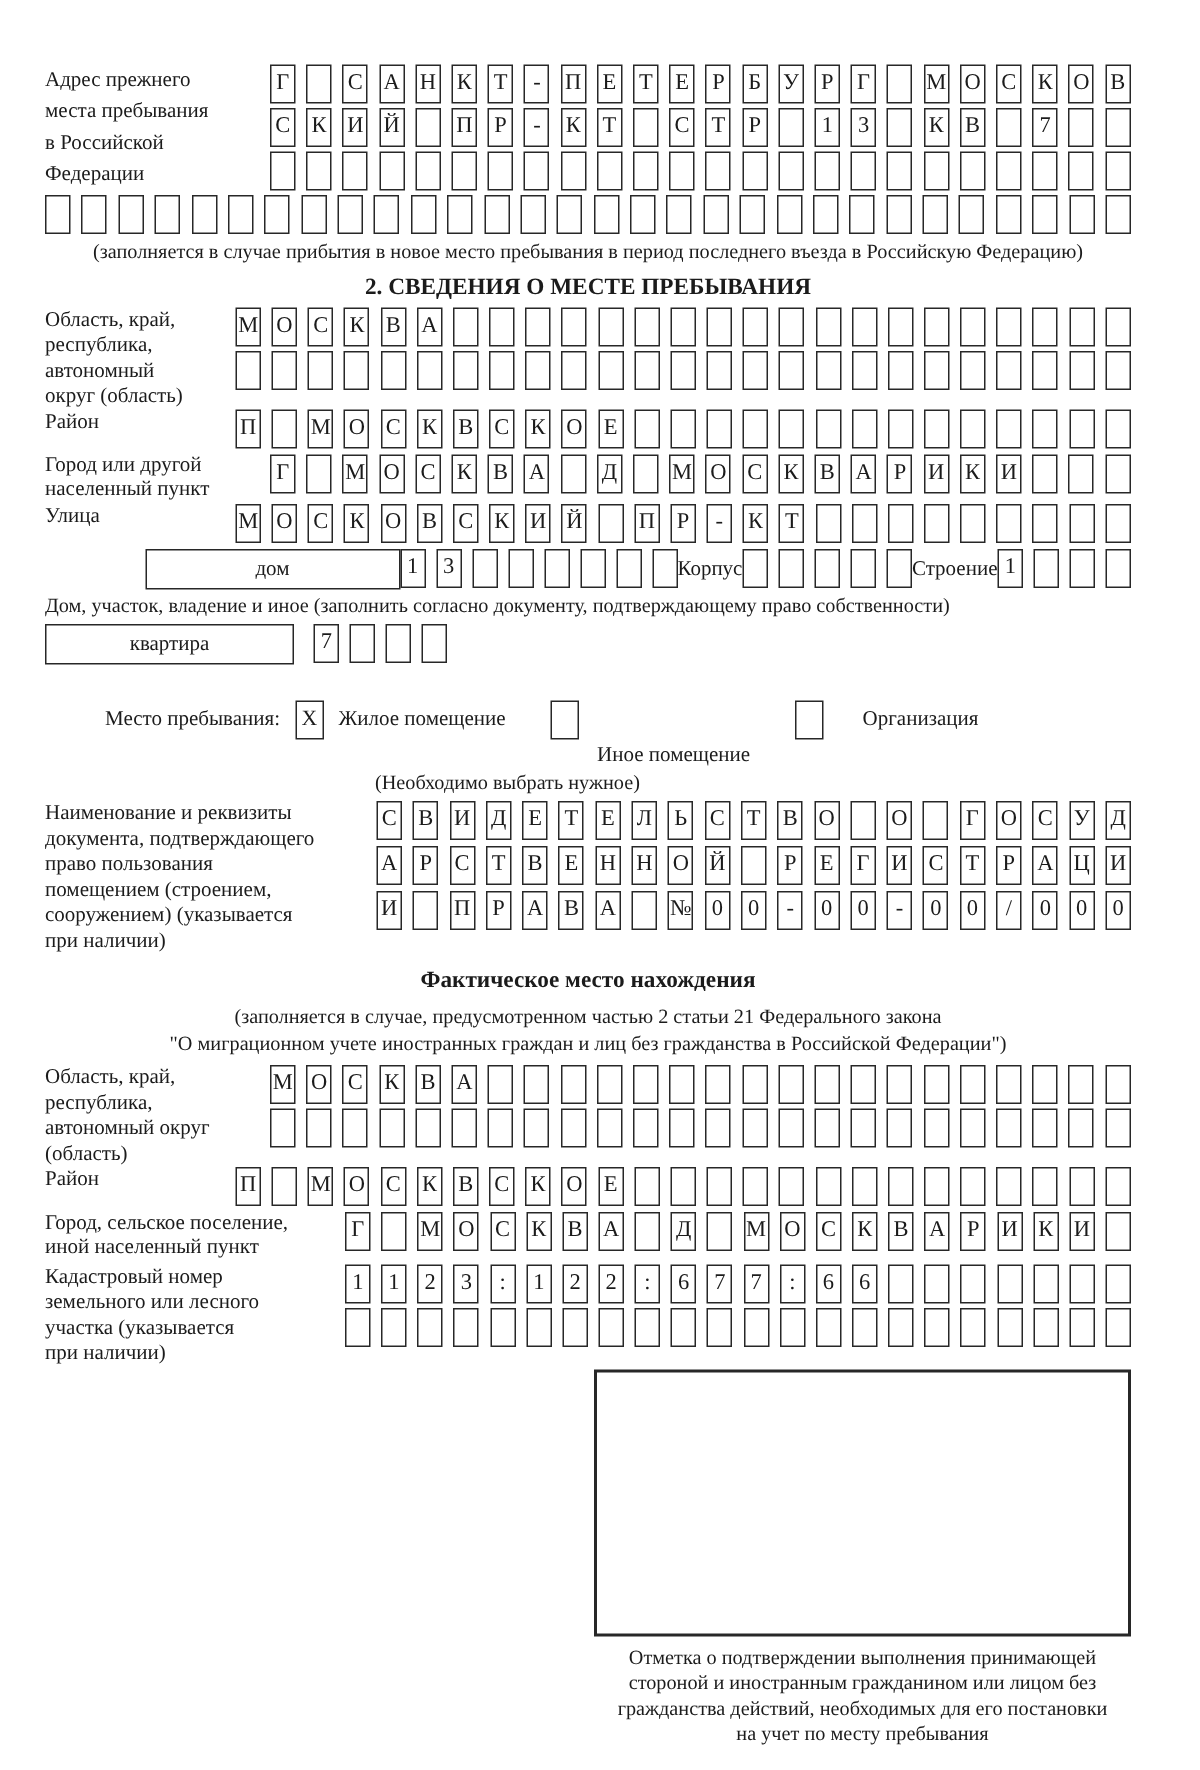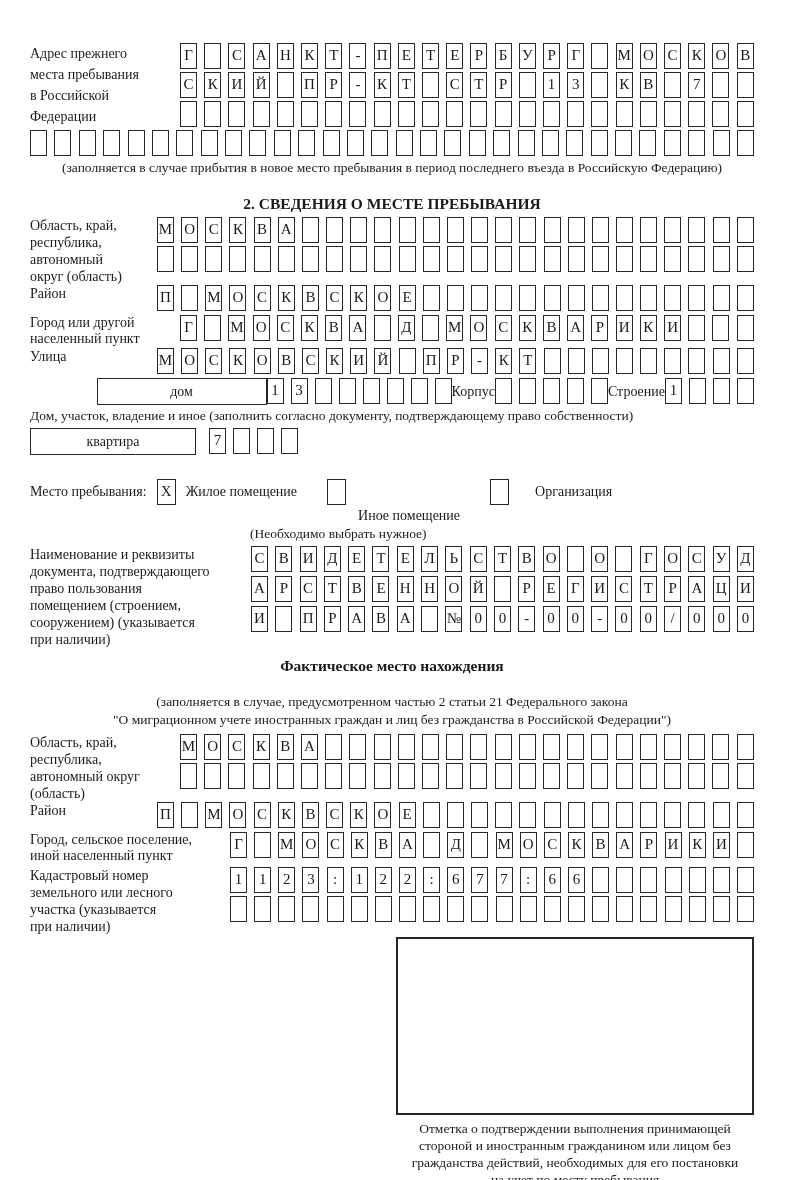--- a/index.html
+++ b/index.html
@@ -53,33 +53,33 @@
 
   .house-row{justify-content:flex-end;}
   .apt-row .cells--fixed{margin-left:13px;}
 
   .stay-row{align-items:center;font-size:14px;}
   .checkbox{
     box-sizing:border-box;flex:0 0 auto;width:19px;height:26px;
     border:1.7px solid #272727;
     font-size:14.5px;line-height:22px;text-align:center;
   }
-  .stay-label{margin-right:10px;}
+  .stay-label{margin-right:10px;margin-left:40px;}
   .m10{margin-left:10px;} .m12{margin-left:12px;margin-top:48px;}
   .m26{margin-left:26px;} .m30{margin-left:30px;}
 
   .note-lines div{white-space:nowrap;}
   .note-lines{text-align:center;font-size:13.5px;line-height:18px;}
 
   .stamp-box{width:358px;height:178px;border:2px solid #272727;margin-left:auto;box-sizing:border-box;}
   .stamp-note{width:358px;margin-left:auto;text-align:center;font-size:13.5px;line-height:17px;}
   .stamp-note div{white-space:nowrap;}
 
   .mt2{margin-top:2px;justify-content:center;} .mt3{margin-top:3px;} .mt4{margin-top:4px;}
-  .mt5{margin-top:5px;} .mt6{margin-top:18px;} .mt8{margin-top:8px;}
+  .mt5{margin-top:5px;} .mt6{margin-top:6px;} .mt8{margin-top:8px;}
   .mt25{margin-top:25px;}
 </style>
 </head>
 <body>
 
 <div class="page">
 
 
   <div class="frow mt25">
     <div class="label label--prev w150">

